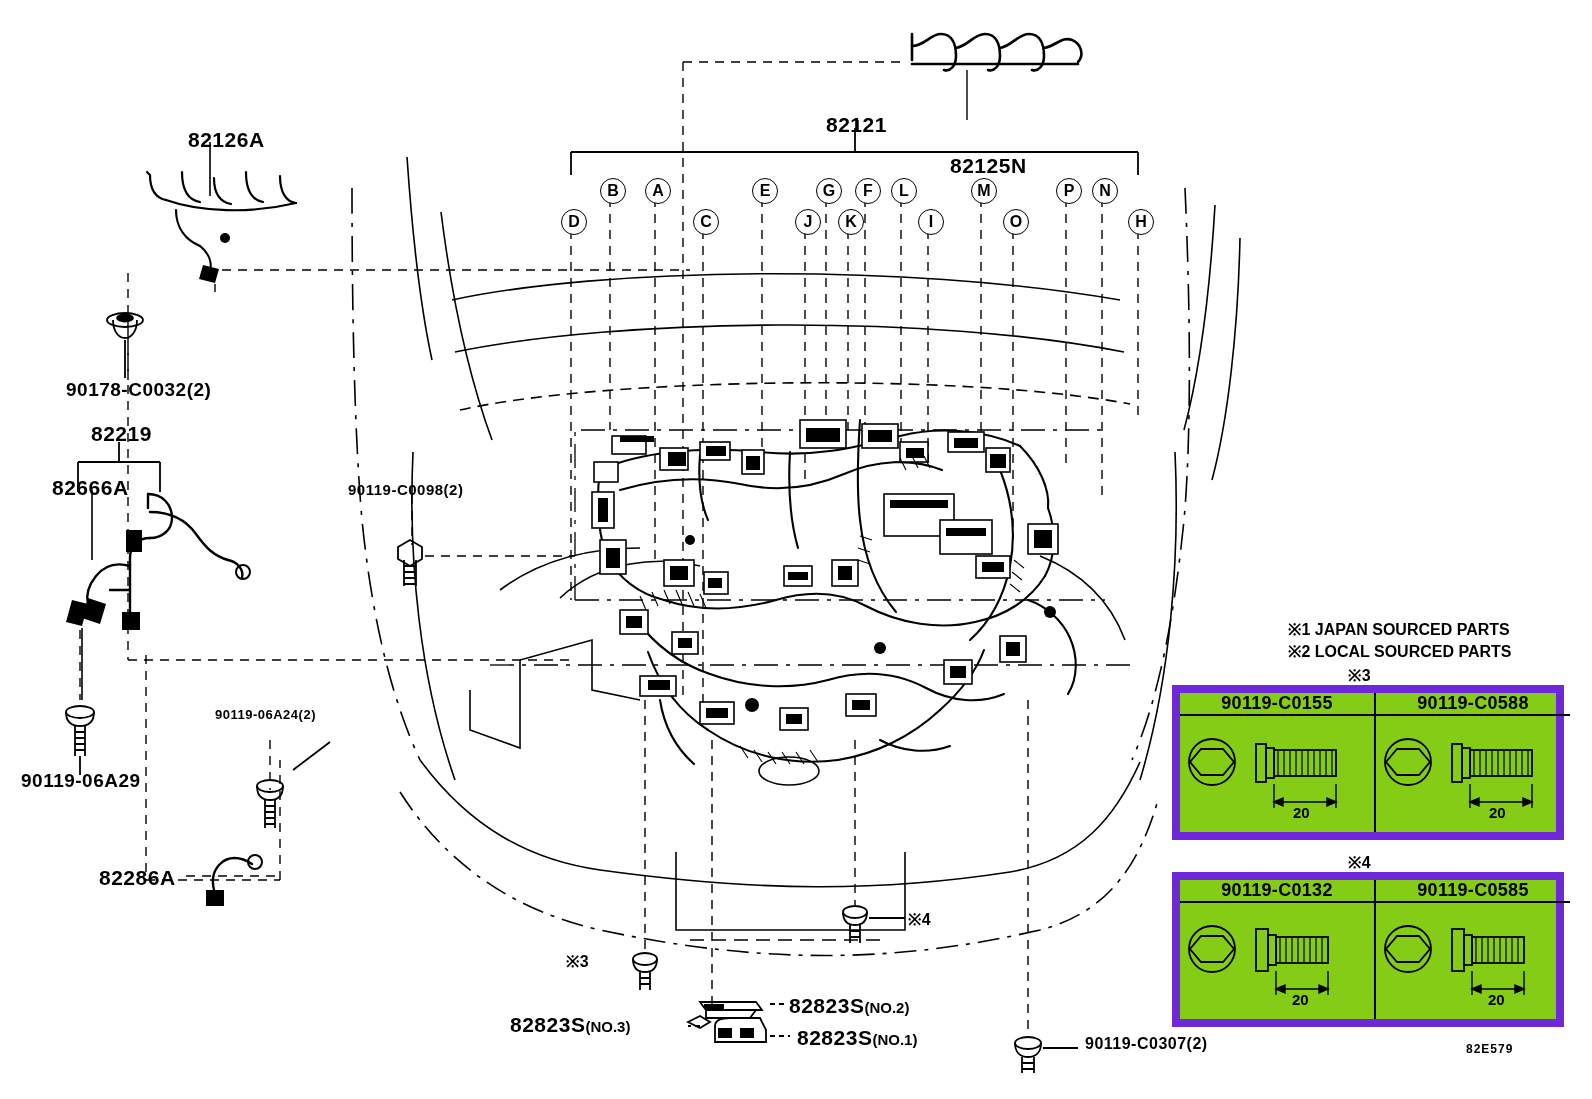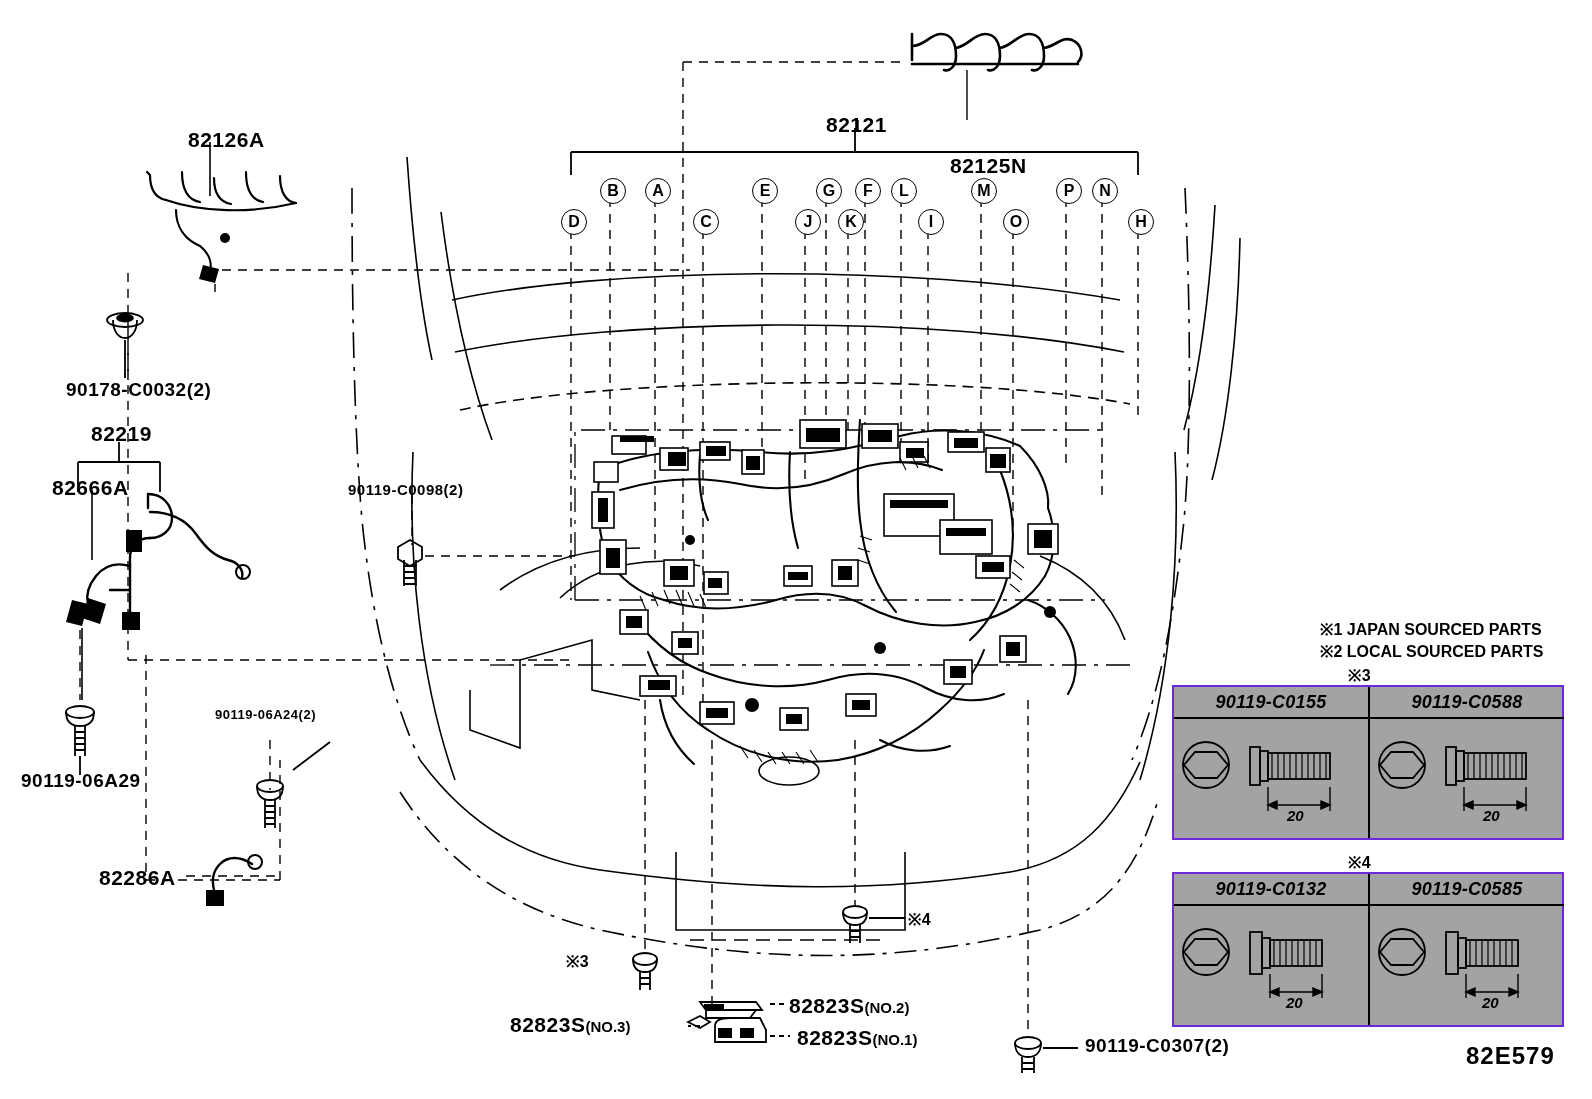--- a/index.html
+++ b/index.html
@@ -48,25 +48,24 @@
     text-align: center;
     line-height: 23px;
     font-size: 16px;
     font-weight: bold;
     font-family: "Liberation Sans", sans-serif;
     background: #fff;
   }
   
   .bolt-table {
     position: absolute;
-    border: 2px solid #6d28d9;
+    border: 8px solid #6d28d9;
     box-sizing: border-box;
     display: flex;
-    background: #a3a3a3;
-    font-style: italic;
+    background: #84cc16;
   }
   .bolt-cell {
     flex: 1 1 0;
     border-right: 2px solid #000;
     box-sizing: border-box;
     display: flex;
     flex-direction: column;
   }
   .bolt-cell:last-child { border-right: none; }
   .bolt-head {
@@ -86,25 +85,24 @@
   .dim {
     position: absolute;
     font-size: 15px;
     font-weight: bold;
   }
   .srcnote {
     position: absolute;
     font-size: 16px;
     font-weight: bold;
     white-space: nowrap;
-    margin-left: 32px;
   }
   .figcode {
     position: absolute;
-    font-size: 24px;
+    font-size: 12px;
     font-weight: bold;
     letter-spacing: 1px;
   }
   svg.layer {
     position: absolute;
     left: 0; top: 0;
     width: 1592px;
     height: 1099px;
     pointer-events: none;
   }
@@ -482,21 +480,21 @@
   <div class="lbl" style="left:188px; top:128px;">82126A</div>
   <div class="lbl" style="left:826px; top:113px;">82121</div>
   <div class="lbl" style="left:950px; top:110px;margin-top:44px;">82125N</div>
   <div class="lbl" style="left:66px; top:379px; font-size:19px;">90178-C0032(2)</div>
   <div class="lbl" style="left:91px; top:422px;">82219</div>
   <div class="lbl" style="left:52px; top:476px;">82666A</div>
   <div class="lbl" style="left:348px; top:481px; font-size:15px;">90119-C0098(2)</div>
   <div class="lbl" style="left:21px; top:770px; font-size:19px;">90119-06A29</div>
   <div class="lbl" style="left:215px; top:707px; font-size:13px;">90119-06A24(2)</div>
   <div class="lbl" style="left:99px; top:866px;">82286A</div>
-  <div class="lbl" style="left:1085px; top:1035px; font-size:19px;">90119-C0307(2)</div>
+  <div class="lbl" style="left:1085px; top:1035px; font-size:16px;">90119-C0307(2)</div>
 
   <div class="lbl" style="left:510px; top:1013px;">
     <span>82823S</span><span class="sub">(NO.3)</span>
   </div>
   <div class="lbl" style="left:789px; top:994px;">
     <span>82823S</span><span class="sub">(NO.2)</span>
   </div>
   <div class="lbl" style="left:797px; top:1026px;">
     <span>82823S</span><span class="sub">(NO.1)</span>
   </div>

